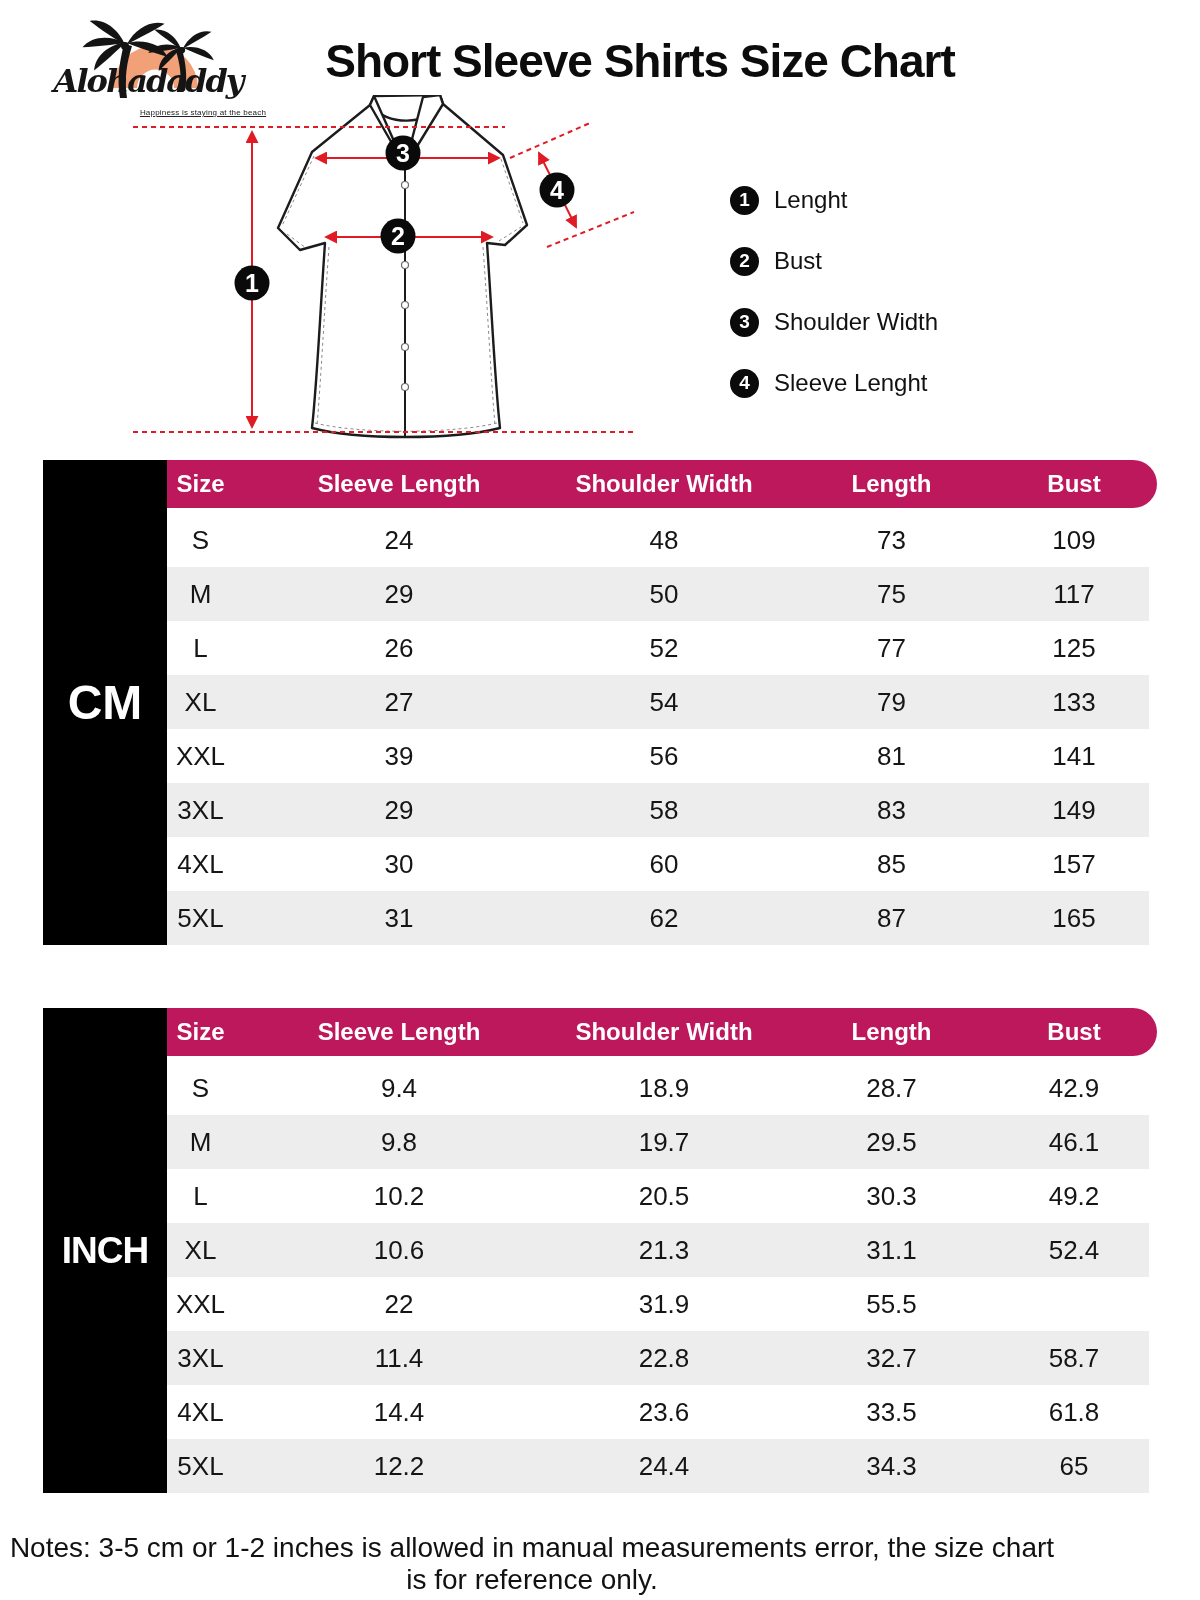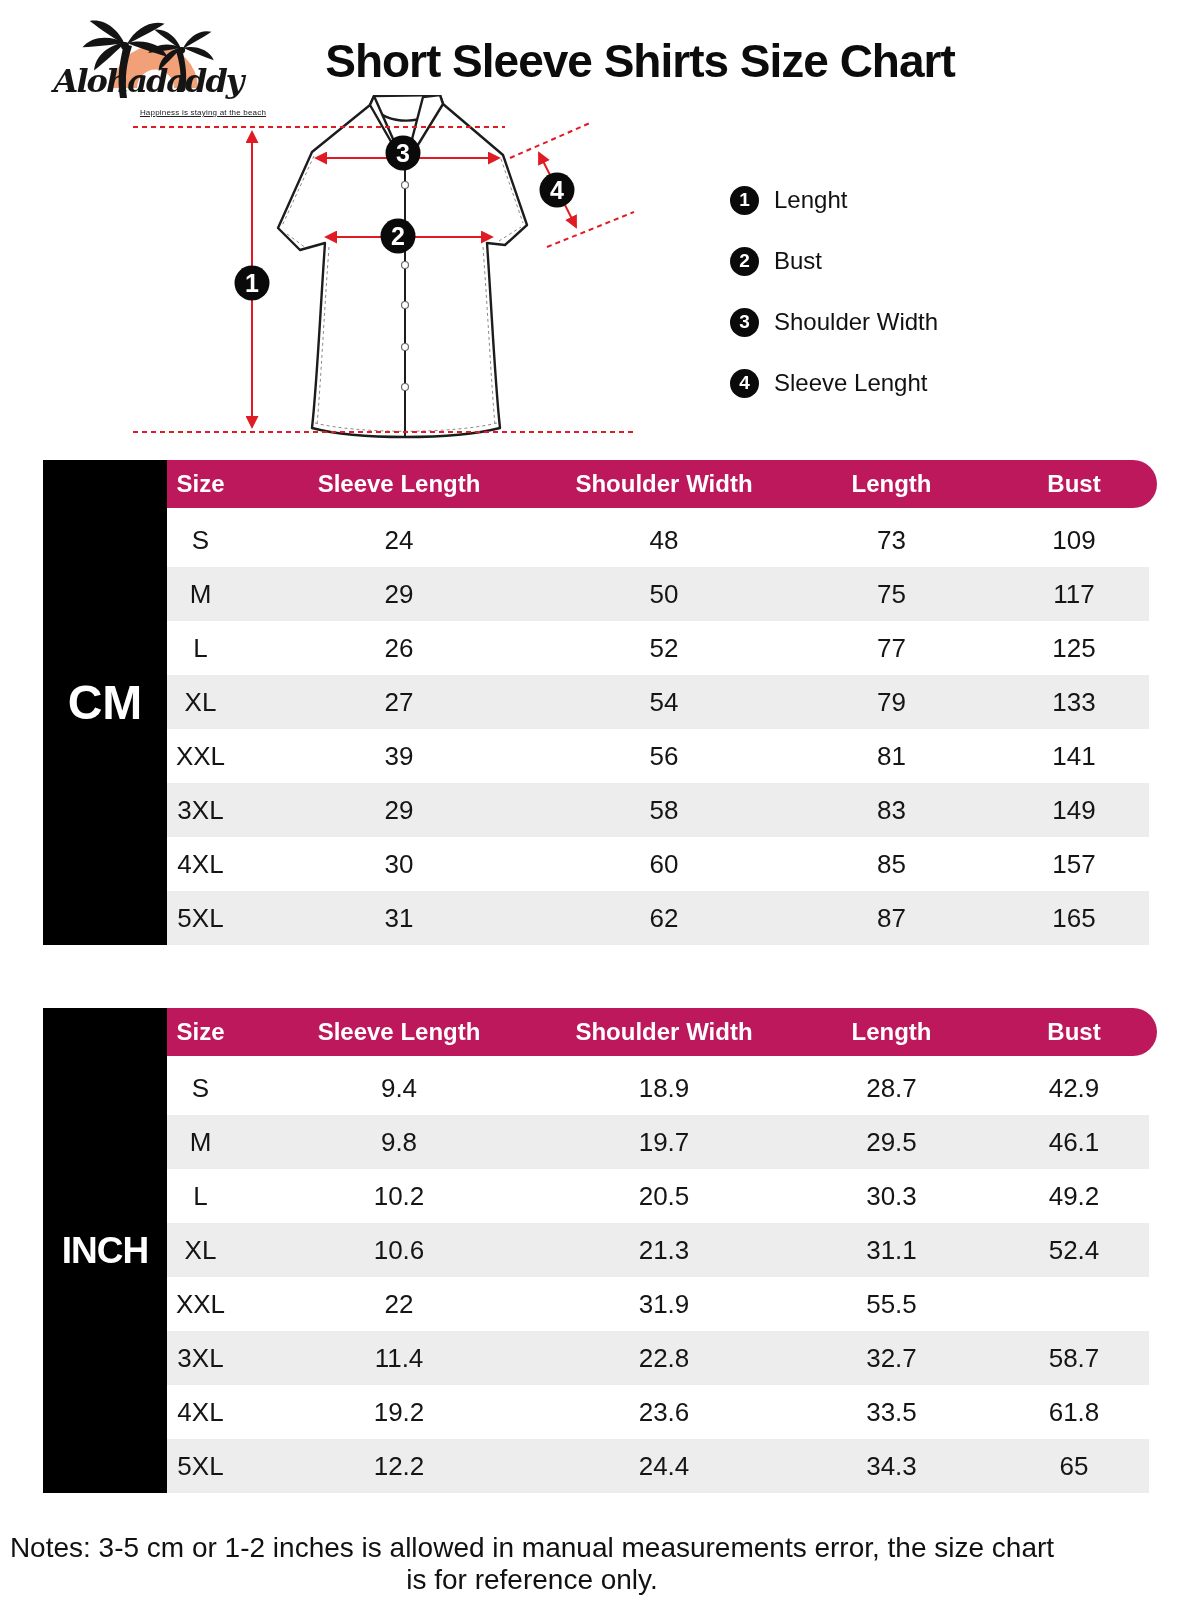--- a/index.html
+++ b/index.html
@@ -311,21 +311,21 @@
       </div>
       <div class="trow">
         <div class="tcell">3XL</div>
         <div class="tcell">11.4</div>
         <div class="tcell">22.8</div>
         <div class="tcell">32.7</div>
         <div class="tcell">58.7</div>
       </div>
       <div class="trow">
         <div class="tcell">4XL</div>
-        <div class="tcell">19.2</div>
+        <div class="tcell">14.4</div>
         <div class="tcell">23.6</div>
         <div class="tcell">33.5</div>
         <div class="tcell">61.8</div>
       </div>
       <div class="trow">
         <div class="tcell">5XL</div>
         <div class="tcell">12.2</div>
         <div class="tcell">24.4</div>
         <div class="tcell">34.3</div>
         <div class="tcell">65</div>

